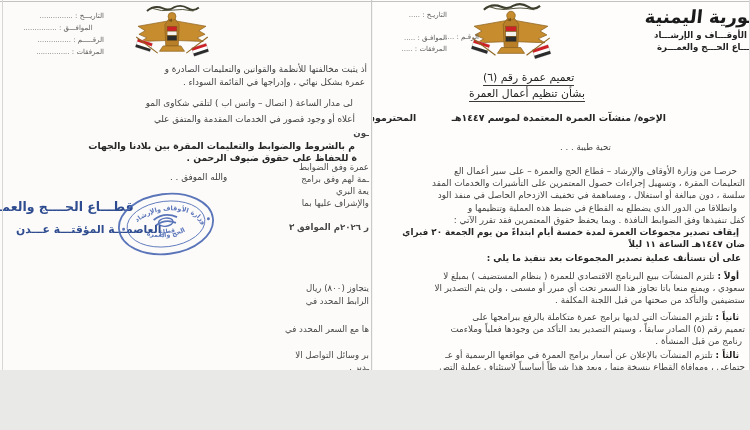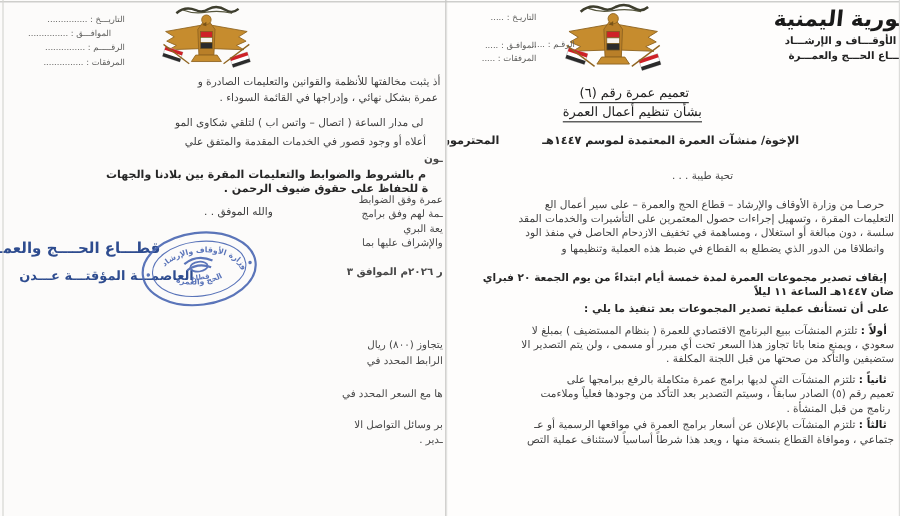--- a/index.html
+++ b/index.html
@@ -1,17 +1,17 @@
 <!DOCTYPE html>
 <html lang="ar"><head>
 <meta charset="utf-8">
 <style>
   html,body{margin:0;padding:0;}
   body{font-family:"DejaVu Sans",sans-serif;background:#e9e9e7;}
-  #shot{position:relative;width:750px;height:430px;background:#f4f4f2;overflow:hidden;}
+  #shot{position:relative;width:750px;height:370px;background:#f4f4f2;overflow:hidden;}
   .page{position:absolute;top:0;height:430px;background:#fefdfc;overflow:hidden;}
   #lpage{left:0;width:371px;background:#fcfbfa;}
   #rpage{left:373px;width:377px;}
   .vline{position:absolute;top:0;bottom:0;width:1px;background:#c9c9c6;}
   .topline{position:absolute;left:0;right:0;top:1px;height:1px;background:#c2c2c0;}
   .abs{position:absolute;white-space:nowrap;direction:rtl;}
   .dt{font-size:7px;color:#5d5d5b;letter-spacing:0;}
   .body-ln{font-size:8.8px;color:#3f3f3f;line-height:10px;}
   .bold{font-weight:bold;color:#262626;}
   .lead{font-weight:bold;color:#1e1e1e;}
@@ -134,20 +134,21 @@
 
     <div class="abs bold" style="top:112px;right:84px;font-size:9.4px;">الإخوة/ منشآت العمرة المعتمدة لموسم ١٤٤٧هـ</div>
     <div class="abs bold" style="top:112px;left:-6px;font-size:9.4px;">المحترمون</div>
 
     <div class="abs" style="top:142px;left:187px;font-size:8.6px;color:#444;">تحية طيبة . . .</div>
 
     <div class="abs body-ln" style="top:166px;right:13px;">حرصـا من وزارة الأوقاف والإرشاد – قطاع الحج والعمرة – على سير أعمال الع</div>
     <div class="abs body-ln" style="top:178px;right:5px;">التعليمات المقرة ، وتسهيل إجراءات حصول المعتمرين على التأشيرات والخدمات المقد</div>
     <div class="abs body-ln" style="top:190px;right:5px;">سلسة ، دون مبالغة أو استغلال ، ومساهمة في تخفيف الازدحام الحاصل في منفذ الود</div>
     <div class="abs body-ln" style="top:203px;right:13px;">وانطلاقا من الدور الذي يضطلع به القطاع في ضبط هذه العملية وتنظيمها و</div>
+    <div class="abs body-ln" style="top:215px;right:5px;">كفل تنفيذها وفق الضوابط النافذة . وبما يحفظ حقوق المعتمرين فقد تقرر الآتي :</div>
 
     <div class="abs body-ln bold" style="top:227px;right:11px;">إيقاف تصدير مجموعات العمرة لمدة خمسة أيام ابتداءً من يوم الجمعة ٢٠ فبراي</div>
     <div class="abs body-ln bold" style="top:239px;right:5px;">ضان ١٤٤٧هـ الساعة ١١ ليلاً</div>
 
     <div class="abs body-ln bold" style="top:253px;right:9px;">على أن تستأنف عملية تصدير المجموعات بعد تنفيذ ما يلي :</div>
 
     <div class="abs body-ln" style="top:271px;right:11px;"><span class="lead">أولاً :</span> <span>تلتزم المنشآت ببيع البرنامج الاقتصادي للعمرة ( بنظام المستضيف ) بمبلغ لا</span></div>
     <div class="abs body-ln" style="top:283px;right:5px;">سعودي ، ويمنع منعا باتا تجاوز هذا السعر تحت أي مبرر أو مسمى ، ولن يتم التصدير الا</div>
     <div class="abs body-ln" style="top:295px;right:5px;">ستضيفين والتأكد من صحتها من قبل اللجنة المكلفة .</div>
 

